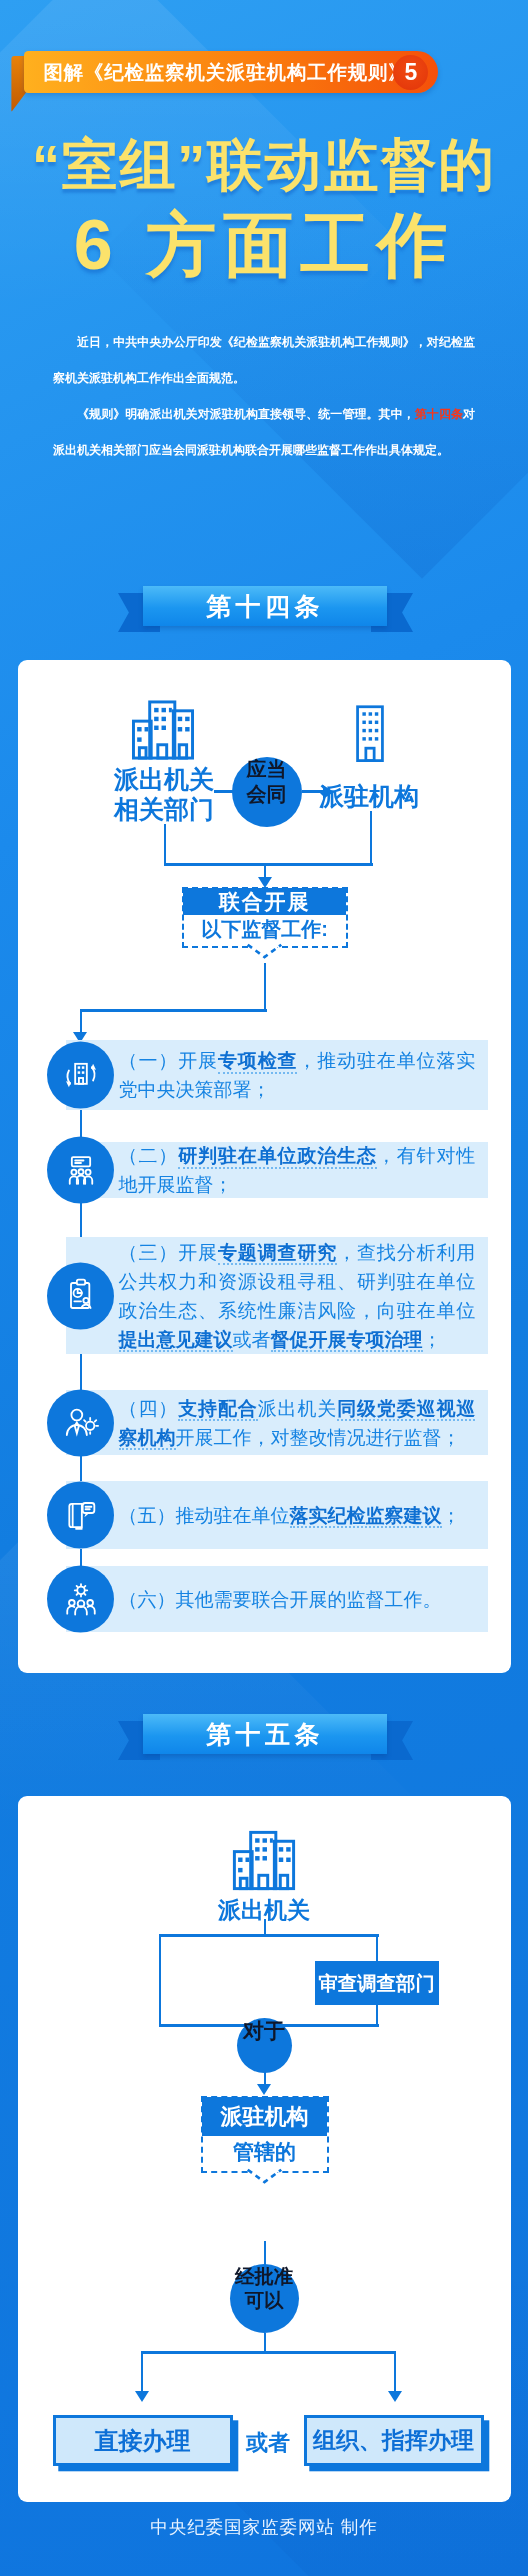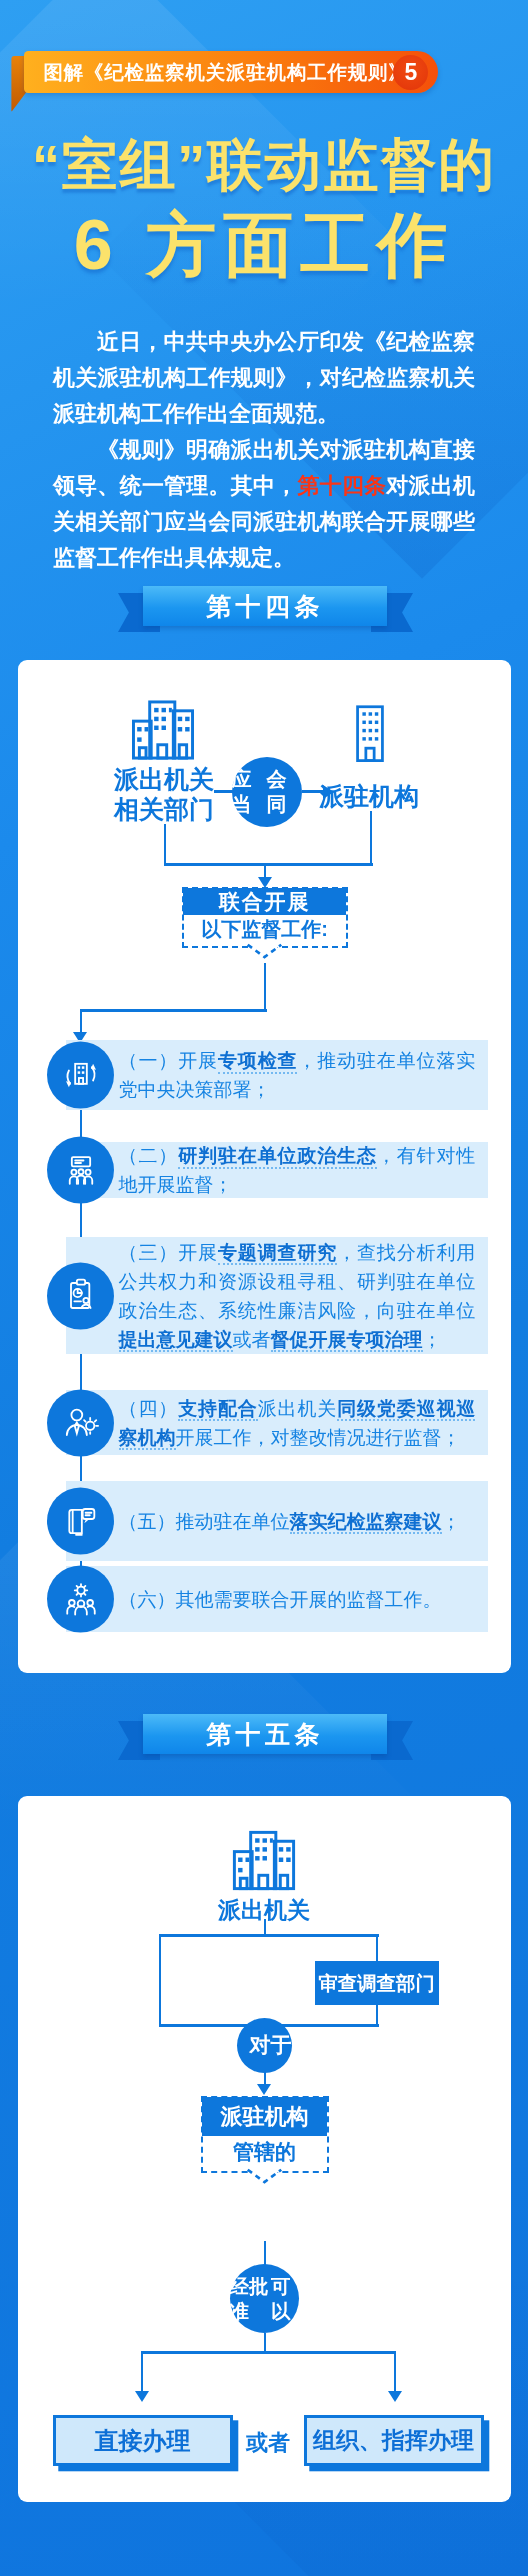--- a/index.html
+++ b/index.html
@@ -31,41 +31,41 @@
   .ribbon-text{color:#fff;font-size:19.4px;font-weight:700;letter-spacing:0.9px;padding-left:19.4px;white-space:nowrap;}
   .issue-badge{position:absolute;right:9.7px;top:3.5px;width:35px;height:35px;border-radius:50%;
     background:radial-gradient(circle at 50% 40%,#f04a10 0%,#e63b0c 70%,#de350a 100%);
     display:flex;align-items:center;justify-content:center;color:#fff;font-size:23px;font-weight:700;}
   
   .title1{position:absolute;left:0;top:128px;width:528px;text-align:center;color:#fbe26b;
     font-size:56px;font-weight:700;letter-spacing:1.8px;text-shadow:0 3.5px 2.6px rgba(10,80,185,.35);}
   .title2{position:absolute;left:0;top:199px;width:528px;text-align:center;color:#fbe26b;
     font-size:70px;font-weight:700;letter-spacing:7px;text-shadow:0 4.4px 3.5px rgba(10,80,185,.35);}
   
-  .intro{position:absolute;left:53px;top:324px;width:422px;color:#fff;font-size:22px;
+  .intro{position:absolute;left:53px;top:324px;width:422px;color:#fff;font-size:12px;
     font-weight:700;line-height:36px;text-align:justify;}
   .intro p{margin:0;text-indent:2em;}
   .seg-bold{font-weight:700;color:#0e74d8;}
   .seg-underline{border-bottom:2.6px dotted #74b9f1;padding-bottom:0.9px;}
   .intro .seg-bold{color:inherit;}
   
   .banner{position:absolute;left:0;width:528px;height:0;}
   .banner .flap{position:absolute;top:7px;width:42px;height:39px;background:#0a69cf;}
   .banner .flap-l{left:118px;clip-path:polygon(0 0,100% 0,100% 100%,0 100%,26% 50%);}
   .banner .flap-r{left:371px;clip-path:polygon(0 0,100% 0,74% 50%,100% 100%,0 100%);}
   .banner .core{position:absolute;left:143px;top:0;width:244px;height:40px;
     background:linear-gradient(180deg,#4cbaf8 0%,#1b96f0 55%,#0f86ea 100%);
     display:flex;align-items:center;justify-content:center;color:#fff;font-size:25px;
     font-weight:700;letter-spacing:4.4px;box-shadow:0 2.6px 4.4px rgba(8,60,140,.28);}
   
   .card{position:absolute;left:17.6px;width:493px;background:var(--card);border-radius:9px;margin-top:12px;}
   
   .org-label{position:absolute;color:var(--acc);font-weight:700;text-align:center;}
-  .bcircle{position:absolute;border-radius:50%;background:var(--acc);color:#ffffff;
-    display:flex;align-items:center;justify-content:flex-end;
+  .bcircle{position:absolute;border-radius:50%;background:var(--acc);color:#0f172a;
+    display:flex;flex-direction:column;align-items:center;justify-content:flex-start;
     font-weight:700;line-height:1.25;z-index:3;}
   
   .dash-box{position:absolute;border:2.6px dashed var(--acc);background:#fff;box-sizing:border-box;z-index:2;}
   .dash-box .head{background:var(--acc);color:#fff;font-weight:700;display:flex;align-items:center;justify-content:center;margin:-0.9px;}
   .dash-box .sub{color:var(--acc);font-weight:700;display:flex;align-items:center;justify-content:center;}
   .notch{position:absolute;z-index:4;}
   
   .solid-box{position:absolute;background:var(--acc);color:#fff;font-weight:700;
     display:flex;align-items:center;justify-content:center;z-index:3;}
   
@@ -254,21 +254,21 @@
           <circle cx="19" cy="15" r="6.5"></circle>
           <path d="M7 39a12 12 0 0 1 24 0"></path>
           <path d="M19 24l-2.5 4 2.5 9 2.5-9z"></path>
           <circle cx="35" cy="28" r="5"></circle>
           <path d="M35 21v-2.5M42 28h2.5M35 35.5v2M29.5 23l-1.8-1.8M40.5 23l1.8-1.8"></path>
         </svg>
       </div>
       <div class="item-text"><span>（四）</span><span class="seg-bold seg-underline">支持配合</span><span>派出机关</span><span class="seg-bold seg-underline">同级党委巡视巡察机构</span><span>开展工作，对整改情况进行监督；</span></div>
     </div>
 
-    <div class="item" style="top:821px;height:80px;">
+    <div class="item" style="top:821px;height:68px;">
       <div class="icircle">
         <svg width="40" height="40" viewBox="0 0 48 48" fill="none" stroke="#fff" stroke-width="2.2" stroke-linecap="round">
           <path d="M10 13a3 3 0 0 1 3-3h12v28H13a3 3 0 0 1-3-3z"></path>
           <path d="M14 10v28"></path>
           <path d="M18 40h7"></path>
           <rect x="26" y="9" width="14" height="12" rx="3"></rect>
           <path d="M30 21l-2 5 6-5" fill="#fff" stroke="none"></path>
           <path d="M29.5 13.5h7M29.5 16.5h5"></path>
         </svg>
       </div>
@@ -363,15 +363,16 @@
     <div class="vline" style="left:123px;top:555px;height:40px;"></div>
     <div class="vline" style="left:376px;top:555px;height:40px;"></div>
     <div class="arr-down" style="left:117px;top:595px;"></div>
     <div class="arr-down" style="left:370px;top:595px;"></div>
 
     <div class="outline-box" style="left:35px;top:619px;width:180px;height:51px;font-size:24px;box-shadow:5.3px 5.3px 0 var(--acc);">直接办理</div>
     <div class="org-label" style="left:215px;top:632px;width:71px;font-size:22px;">或者</div>
     <div class="outline-box" style="left:286px;top:619px;width:180px;height:51px;font-size:23px;box-shadow:5.3px 5.3px 0 var(--acc);">组织、指挥办理</div>
   </div>
 
+  <div class="footer">中央纪委国家监委网站 制作</div>
 
 </div>
 
 
 </body></html>

